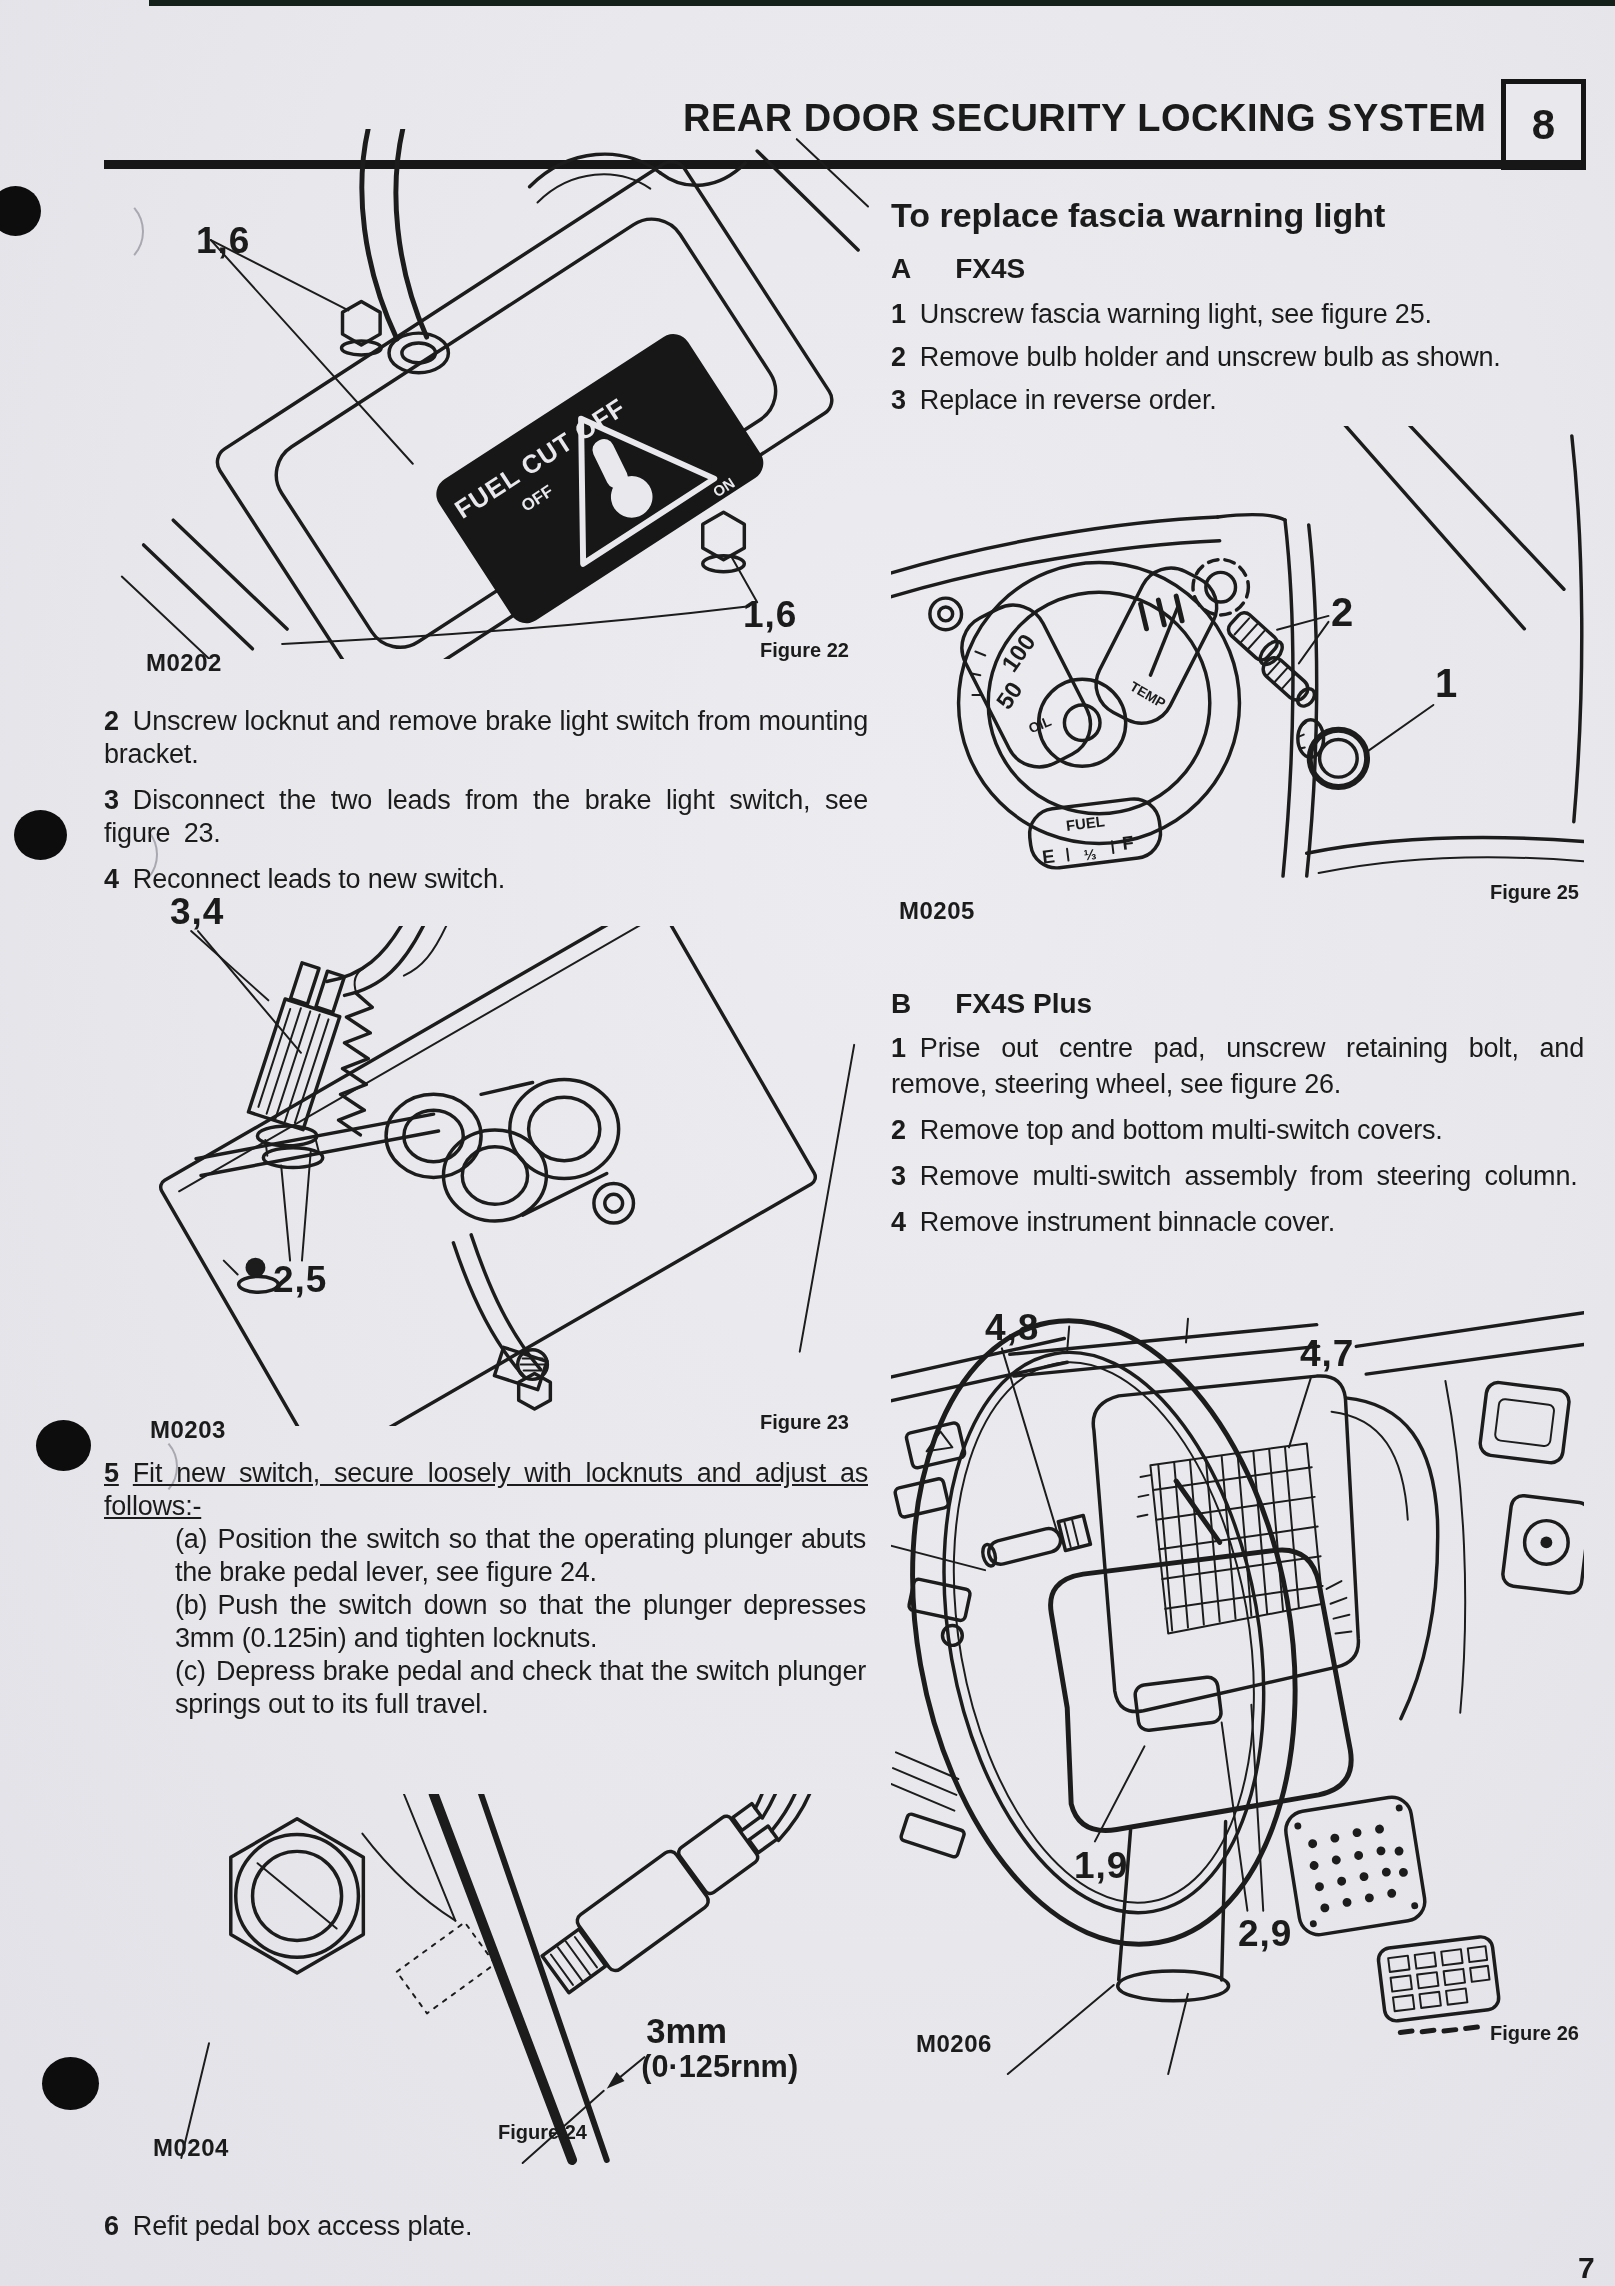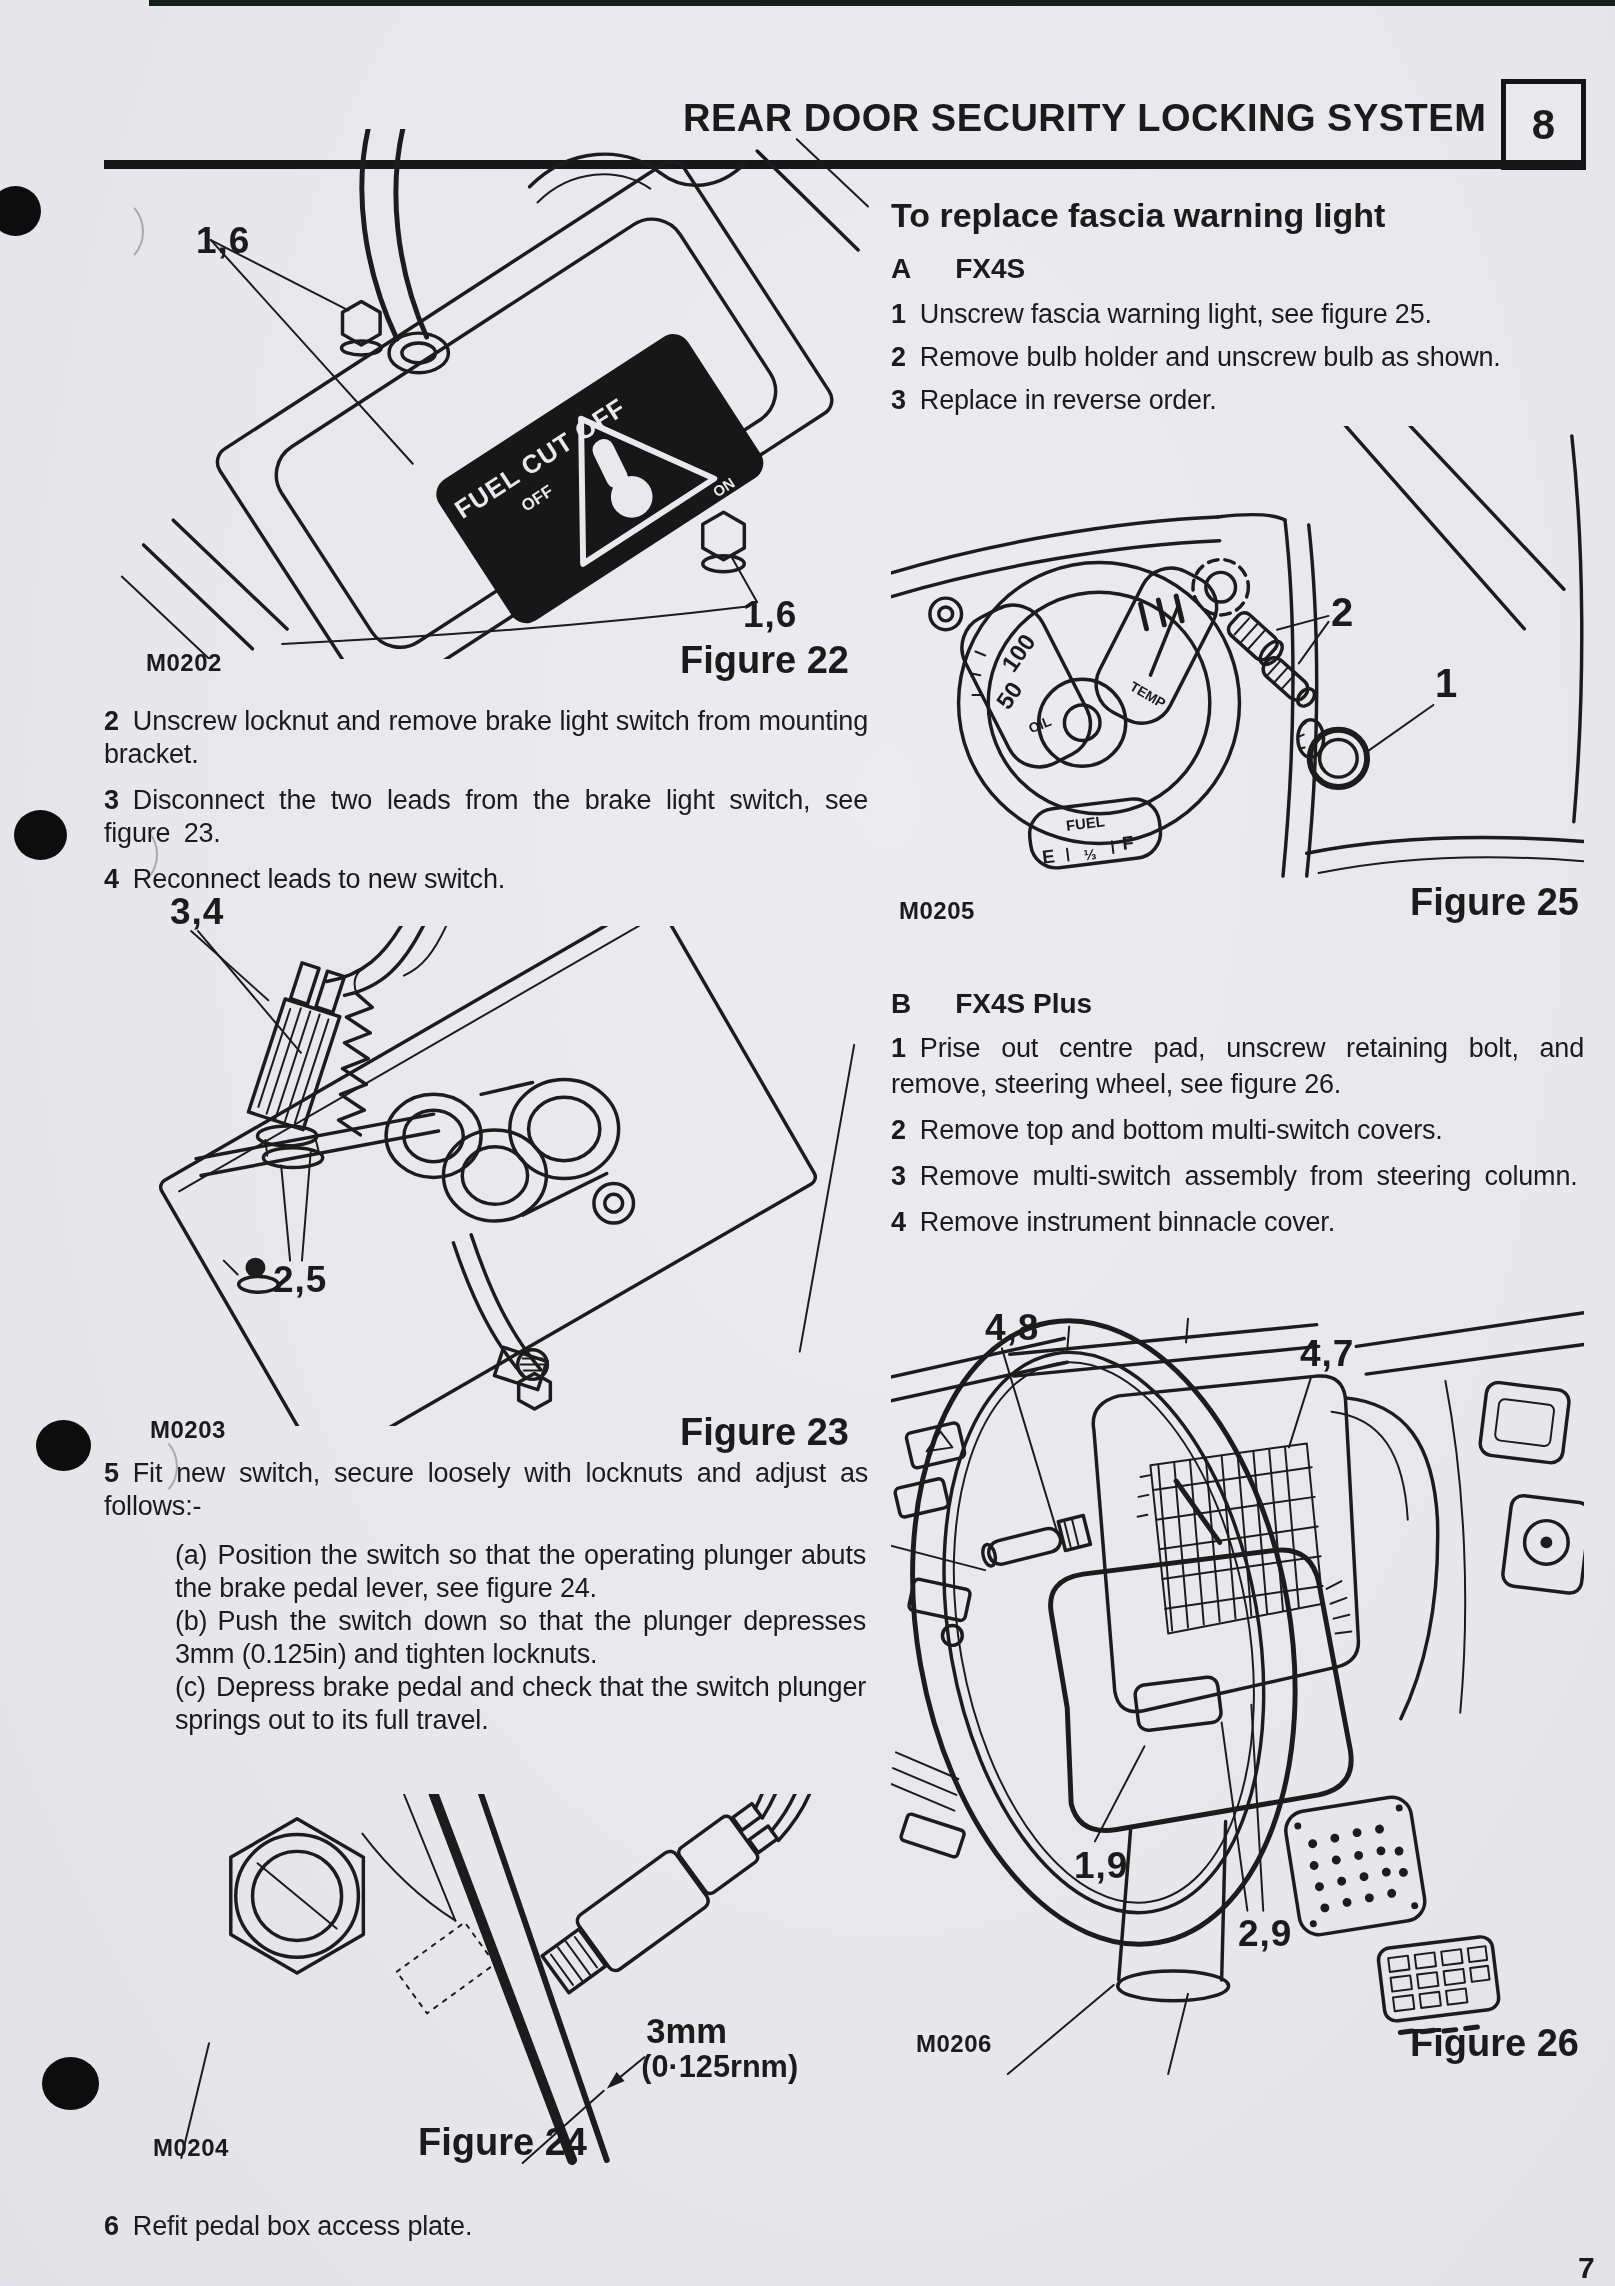--- a/index.html
+++ b/index.html
@@ -18,21 +18,21 @@
   .just{text-align:justify;}
   .wide{word-spacing:6px;}
   .wide2{word-spacing:2px;}
   .wide3{word-spacing:3px;}
   .para{margin:0 0 13px 0;}
   .sub{margin:0 0 0 71px;width:691px;}
   .heading{font-size:34px;font-weight:bold;}
   .secrow{display:flex;gap:44px;font-size:28px;font-weight:bold;}
   .callout{font-size:37px;font-weight:bold;letter-spacing:1px;z-index:5;}
   .figcode{font-size:24px;font-weight:bold;letter-spacing:0.5px;}
-  .figcap{font-size:38px;font-weight:bold;text-align:right;}
+  .figcap{font-size:20px;font-weight:bold;text-align:right;}
   .pageno{font-size:30px;font-weight:bold;}
   .fig path,.fig line,.fig rect,.fig circle,.fig ellipse,.fig polygon,.fig polyline{
     stroke:#1c1c1c;stroke-width:3.5;fill:none;stroke-linecap:round;stroke-linejoin:round;}
   .fig .fill{fill:#171717;stroke:none;}
   .fig .paper{fill:#e9e8ed;stroke:none;}
   .fig .thick{stroke-width:6;}
   .fig .th5{stroke-width:5;}
   .fig .thin{stroke-width:2;}
   .fig .w10{stroke-width:10;}
   .fig text{stroke:none;fill:#1b1b1b;font-family:"Liberation Sans",sans-serif;font-weight:bold;}
@@ -187,21 +187,21 @@
     <path d="M 85,5 L 163,75" class="thin"></path>
     <path d="M 92,5 L 196,128" class="thin"></path>
     <path d="M 185,338 L 176,242" class="thin"></path>
     <path d="M 197,338 L 206,226" class="thin"></path>
   </svg>
 
   <div class="abs figcode" style="left:150px;top:1416px;">M0203</div>
   <div class="abs figcap" style="left:552px;top:1411px;width:297px;">Figure 23</div>
 
   <div class="abs txt" style="left:104px;top:1457px;width:764px;">
-    <p class="para just wide2" style="margin-bottom:16px;"><b class="n">5</b><span>Fit new switch, secure loosely with locknuts and adjust as follows:-</span></p>
+    <p class="para just wide2" style="margin-bottom:0;text-decoration:underline;"><b class="n">5</b><span>Fit new switch, secure loosely with locknuts and adjust as follows:-</span></p>
     <p class="para just sub" style="margin-bottom:0;"><span class="n" style="font-weight:normal;margin-right:10px;">(a)</span><span>Position the switch so that the operating plunger abuts the brake pedal lever, see figure 24.</span></p>
     <p class="para just sub" style="margin-bottom:0;"><span class="n" style="font-weight:normal;margin-right:10px;">(b)</span><span>Push the switch down so that the plunger depresses 3mm (0.125in) and tighten locknuts.</span></p>
     <p class="para just sub" style="margin-bottom:0;"><span class="n" style="font-weight:normal;margin-right:10px;">(c)</span><span>Depress brake pedal and check that the switch plunger springs out to its full travel.</span></p>
   </div>
 
   <svg class="abs fig" style="left:107px;top:1794px;" width="764" height="371" viewBox="0 0 772 375">
 
     <g>
       <path d="M 192,25 L 259,64 L 259,142 L 192,181 L 125,142 L 125,64 Z"></path>
       <circle cx="192" cy="103" r="62"></circle>

